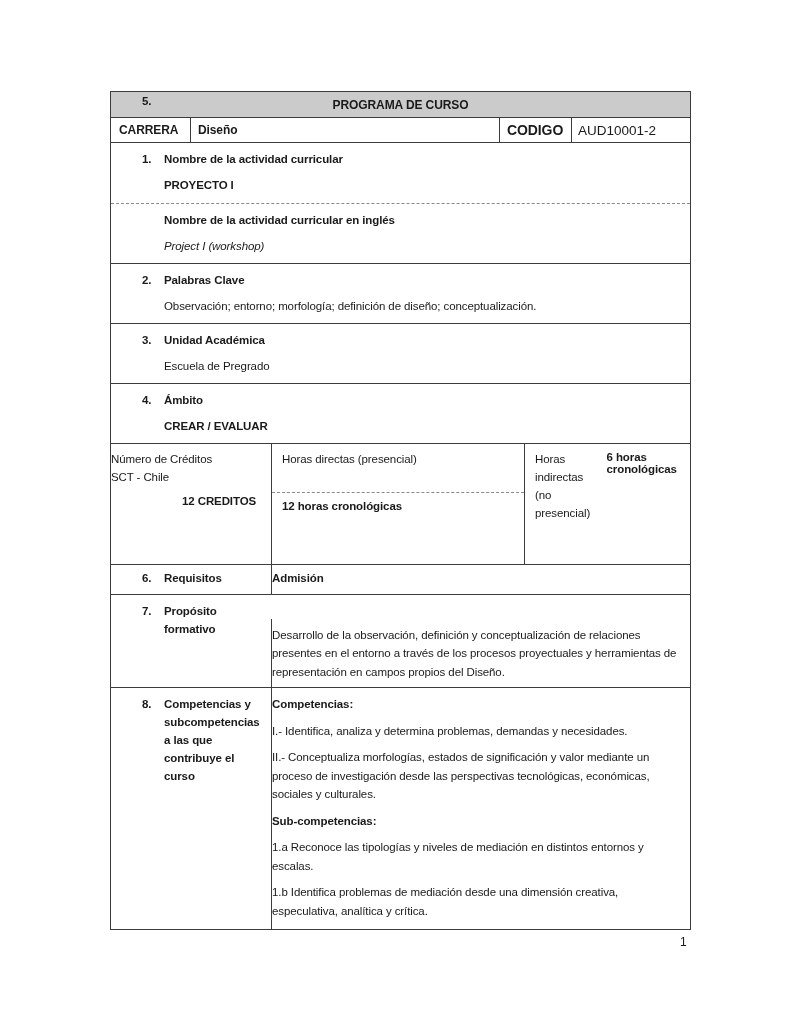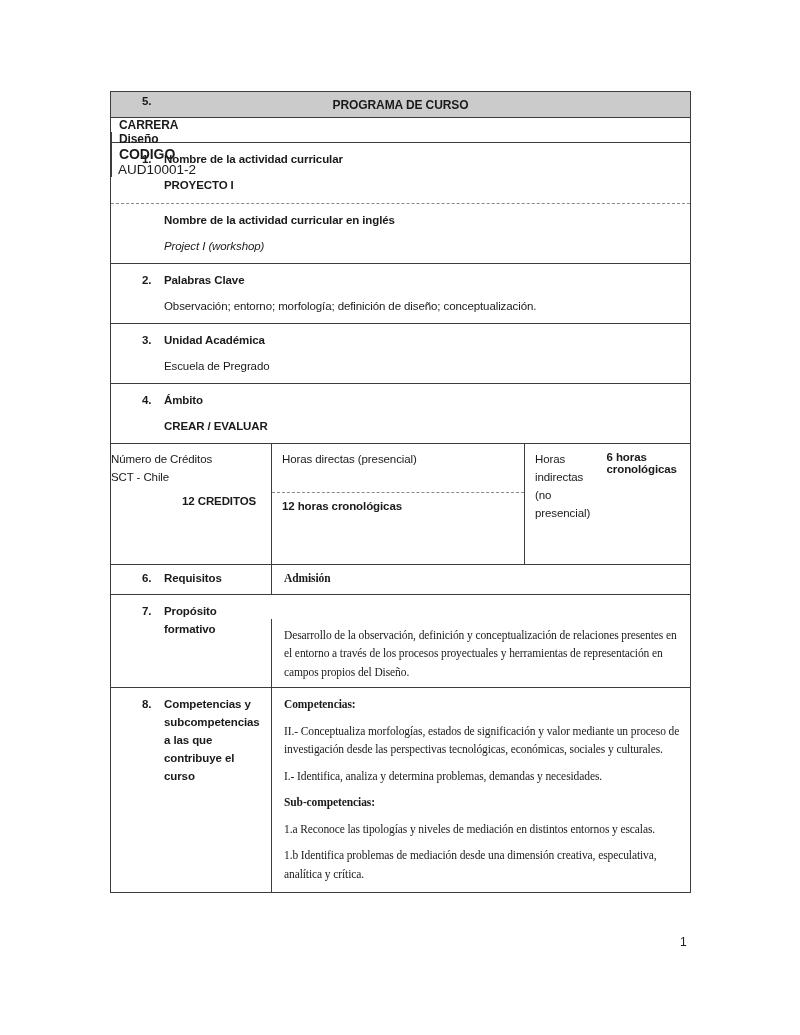--- a/index.html
+++ b/index.html
@@ -21,21 +21,21 @@
   .row { display:flex; align-items:stretch; box-sizing:border-box; }
   .row + .row { border-top:1.5px solid #3c3c3c; }
   .cell { box-sizing:border-box; }
   .cell + .cell { border-left:1.5px solid #3c3c3c; }
 
   .title-row {
     height:25px; background:#cbcbcb;
     display:flex; align-items:center; justify-content:center;
     font-weight:bold; font-size:12px;
   }
-  .carrera-row { height:25px;flex-direction:column; }
+  .carrera-row { height:25px; }
   .carrera-row .cell { display:flex; align-items:center; }
   .c-label   { width:79px;  padding-left:8px; font-weight:bold; font-size:12px; }
   .c-value   { width:309px; padding-left:7px; font-weight:bold; font-size:12px; }
   .c-codigo  { width:72px;  padding-left:7px; font-weight:bold; font-size:14px; }
   .c-codeval { flex:1;      padding-left:6px; font-size:13.5px; letter-spacing:0; }
 
   .item-block { padding:7px 8px 8px 0; }
   .para { position:relative; padding-left:53px; line-height:18px; margin:0 0 8px 0; }
   .para:last-child { margin-bottom:0; }
   .num { position:absolute; left:31px; top:0; font-weight:bold; }
@@ -46,21 +46,21 @@
   
   .h-item1a { min-height:45px; }
   .h-item1b { min-height:44px; }
   .h-52 { min-height:52px; }
   .h-121 { min-height:121px; }
   .h-26 { min-height:26px; }
   .h-56 { min-height:56px; }
 
   .left-cell { width:160px; padding:7px 4px 6px 0; }
   .left-cell .lbl { position:relative; padding-left:53px; line-height:18px; font-weight:bold; }
-  .right-cell { flex:1; padding:6px 10px 6px 12px; line-height:18.5px;font-family:Liberation Serif, serif; }
+  .right-cell { flex:1; padding:6px 10px 6px 0; line-height:18.5px; }
   .right-cell p { margin:0 0 8px 0; }
   .right-cell p:last-child { margin-bottom:0; }
 
   
   .cr-left { width:160px; display:flex; flex-direction:column; }
   .cr-mid  { width:253px; display:flex; flex-direction:column; }
   .cr-right{ flex:1; display:flex; flex-direction:row; }
   .cr-head { min-height:42px; padding:6px 6px 0 10px; line-height:18px; }
   .cr-val  { padding:7px 6px 0 10px; font-weight:bold; }
   .credits-val { padding-left:71px; font-weight:bold; margin-top:3px; }
@@ -183,22 +183,22 @@
 
     <div class="row">
       <div class="cell left-cell">
         <div class="lbl">
           <span class="num">8.</span>
           <span>Competencias y subcompetencias a las que contribuye el curso</span>
         </div>
       </div>
       <div class="cell right-cell" style="padding-top:7px; padding-bottom:9px;">
         <p class="bold">Competencias:</p>
+        <p>I.- Identifica, analiza y determina problemas, demandas y necesidades.</p>
         <p>II.- Conceptualiza morfologías, estados de significación y valor mediante un proceso de investigación desde las perspectivas tecnológicas, económicas, sociales y culturales.</p>
-        <p>I.- Identifica, analiza y determina problemas, demandas y necesidades.</p>
         <p class="bold">Sub-competencias:</p>
         <p>1.a Reconoce las tipologías y niveles de mediación en distintos entornos y escalas.</p>
         <p>1.b Identifica problemas de mediación desde una dimensión creativa, especulativa, analítica y crítica.</p>
       </div>
     </div>
 
   </div>
 
   <div class="page-number">1</div>
 </div>

